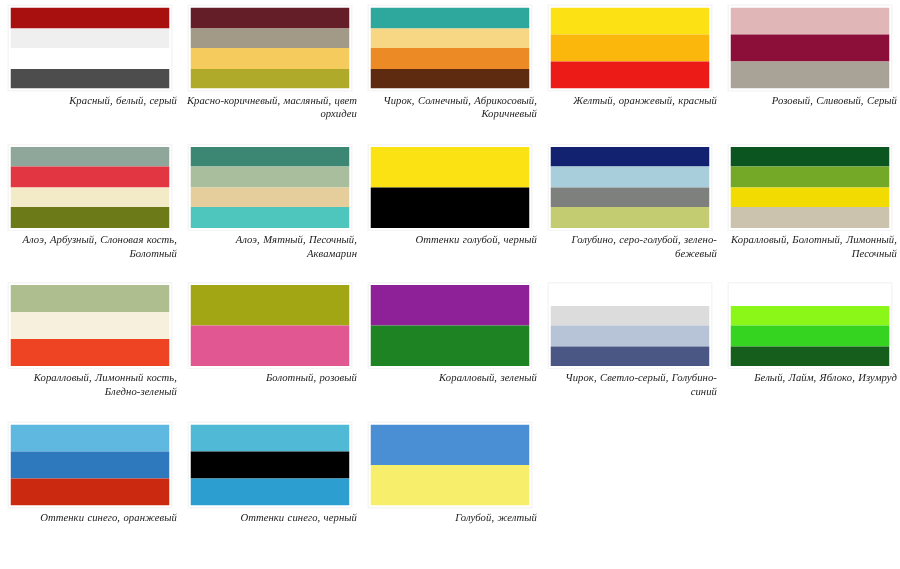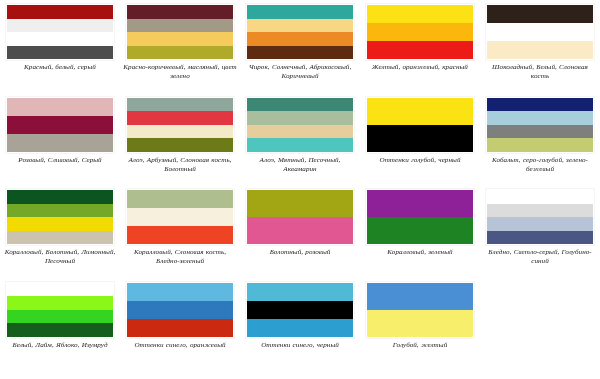--- a/index.html
+++ b/index.html
@@ -39,21 +39,21 @@
     box-shadow: 0 0 0 1px rgba(0,0,0,0.04);
     overflow: hidden;
   }
   .swatch-band {
     width: 100%;
     flex: 1 1 0;
   }
   .palette-caption {
     margin-top: 3px;
     width: 116px;
-    text-align: center;
+    text-align: right;
     font-style: italic;
     font-size: 7.1px;
     line-height: 9.2px;
     color: #1a1a1a;
     letter-spacing: 0.05px;
     word-spacing: 0.4px;
   }
 </style>
 </head>
 <body>
@@ -68,49 +68,41 @@
       </div>
       <div class="palette-caption">Красный, белый, серый</div>
     </div>
     <div class="palette-card">
       <div class="swatch-stack">
         <div class="swatch-band" style="background: rgb(100, 30, 40);"></div>
         <div class="swatch-band" style="background: rgb(162, 154, 134);"></div>
         <div class="swatch-band" style="background: rgb(246, 203, 94);"></div>
         <div class="swatch-band" style="background: rgb(175, 170, 42);"></div>
       </div>
-      <div class="palette-caption">Красно-коричневый, масляный, цвет зелено</div>
+      <div class="palette-caption">Красно-коричневый, масляный, цвет орхидеи</div>
     </div>
     <div class="palette-card">
       <div class="swatch-stack">
         <div class="swatch-band" style="background: rgb(46, 168, 156);"></div>
         <div class="swatch-band" style="background: rgb(248, 215, 132);"></div>
         <div class="swatch-band" style="background: rgb(236, 138, 38);"></div>
         <div class="swatch-band" style="background: rgb(94, 43, 16);"></div>
       </div>
       <div class="palette-caption">Чирок, Солнечный, Абрикосовый, Коричневый</div>
     </div>
     <div class="palette-card">
       <div class="swatch-stack">
         <div class="swatch-band" style="background: rgb(252, 226, 21);"></div>
         <div class="swatch-band" style="background: rgb(251, 183, 12);"></div>
         <div class="swatch-band" style="background: rgb(236, 27, 23);"></div>
       </div>
       <div class="palette-caption">Желтый, оранжевый, красный</div>
     </div>
     <div class="palette-card">
       <div class="swatch-stack">
-        <div class="swatch-band" style="background: rgb(46, 33, 25);"></div>
-        <div class="swatch-band" style="background: rgb(255, 255, 255);"></div>
-        <div class="swatch-band" style="background: rgb(250, 235, 198);"></div>
-      </div>
-      <div class="palette-caption">Шоколадный, Белый, Слоновая кость</div>
-    </div>
-    <div class="palette-card">
-      <div class="swatch-stack">
         <div class="swatch-band" style="background: rgb(224, 183, 182);"></div>
         <div class="swatch-band" style="background: rgb(140, 15, 58);"></div>
         <div class="swatch-band" style="background: rgb(168, 163, 150);"></div>
       </div>
       <div class="palette-caption">Розовый, Сливовый, Серый</div>
     </div>
     <div class="palette-card">
       <div class="swatch-stack">
         <div class="swatch-band" style="background: rgb(143, 167, 154);"></div>
         <div class="swatch-band" style="background: rgb(226, 55, 66);"></div>
@@ -135,38 +127,38 @@
       </div>
       <div class="palette-caption">Оттенки голубой, черный</div>
     </div>
     <div class="palette-card">
       <div class="swatch-stack">
         <div class="swatch-band" style="background: rgb(19, 34, 112);"></div>
         <div class="swatch-band" style="background: rgb(167, 206, 218);"></div>
         <div class="swatch-band" style="background: rgb(126, 128, 126);"></div>
         <div class="swatch-band" style="background: rgb(195, 204, 113);"></div>
       </div>
-      <div class="palette-caption">Кобальт, серо-голубой, зелено-бежевый</div>
+      <div class="palette-caption">Голубино, серо-голубой, зелено-бежевый</div>
     </div>
     <div class="palette-card">
       <div class="swatch-stack">
         <div class="swatch-band" style="background: rgb(11, 85, 33);"></div>
         <div class="swatch-band" style="background: rgb(116, 169, 40);"></div>
         <div class="swatch-band" style="background: rgb(242, 219, 0);"></div>
         <div class="swatch-band" style="background: rgb(204, 195, 174);"></div>
       </div>
       <div class="palette-caption">Коралловый, Болотный, Лимонный, Песочный</div>
     </div>
     <div class="palette-card">
       <div class="swatch-stack">
         <div class="swatch-band" style="background: rgb(175, 190, 142);"></div>
         <div class="swatch-band" style="background: rgb(246, 240, 220);"></div>
         <div class="swatch-band" style="background: rgb(238, 68, 35);"></div>
       </div>
-      <div class="palette-caption">Коралловый, Слоновая кость, Бледно-зеленый</div>
+      <div class="palette-caption">Коралловый, Лимонный кость, Бледно-зеленый</div>
     </div>
     <div class="palette-card">
       <div class="swatch-stack">
         <div class="swatch-band" style="background: rgb(163, 166, 20);"></div>
         <div class="swatch-band" style="background: rgb(224, 87, 146);"></div>
       </div>
       <div class="palette-caption">Болотный, розовый</div>
     </div>
     <div class="palette-card">
       <div class="swatch-stack">
@@ -175,21 +167,21 @@
       </div>
       <div class="palette-caption">Коралловый, зеленый</div>
     </div>
     <div class="palette-card">
       <div class="swatch-stack">
         <div class="swatch-band" style="background: rgb(255, 255, 255);"></div>
         <div class="swatch-band" style="background: rgb(220, 220, 220);"></div>
         <div class="swatch-band" style="background: rgb(183, 195, 214);"></div>
         <div class="swatch-band" style="background: rgb(74, 86, 131);"></div>
       </div>
-      <div class="palette-caption">Бледно, Светло-серый, Голубино-синий</div>
+      <div class="palette-caption">Чирок, Светло-серый, Голубино-синий</div>
     </div>
     <div class="palette-card">
       <div class="swatch-stack">
         <div class="swatch-band" style="background: rgb(255, 255, 255);"></div>
         <div class="swatch-band" style="background: rgb(139, 247, 24);"></div>
         <div class="swatch-band" style="background: rgb(53, 212, 32);"></div>
         <div class="swatch-band" style="background: rgb(21, 94, 28);"></div>
       </div>
       <div class="palette-caption">Белый, Лайм, Яблоко, Изумруд</div>
     </div>

